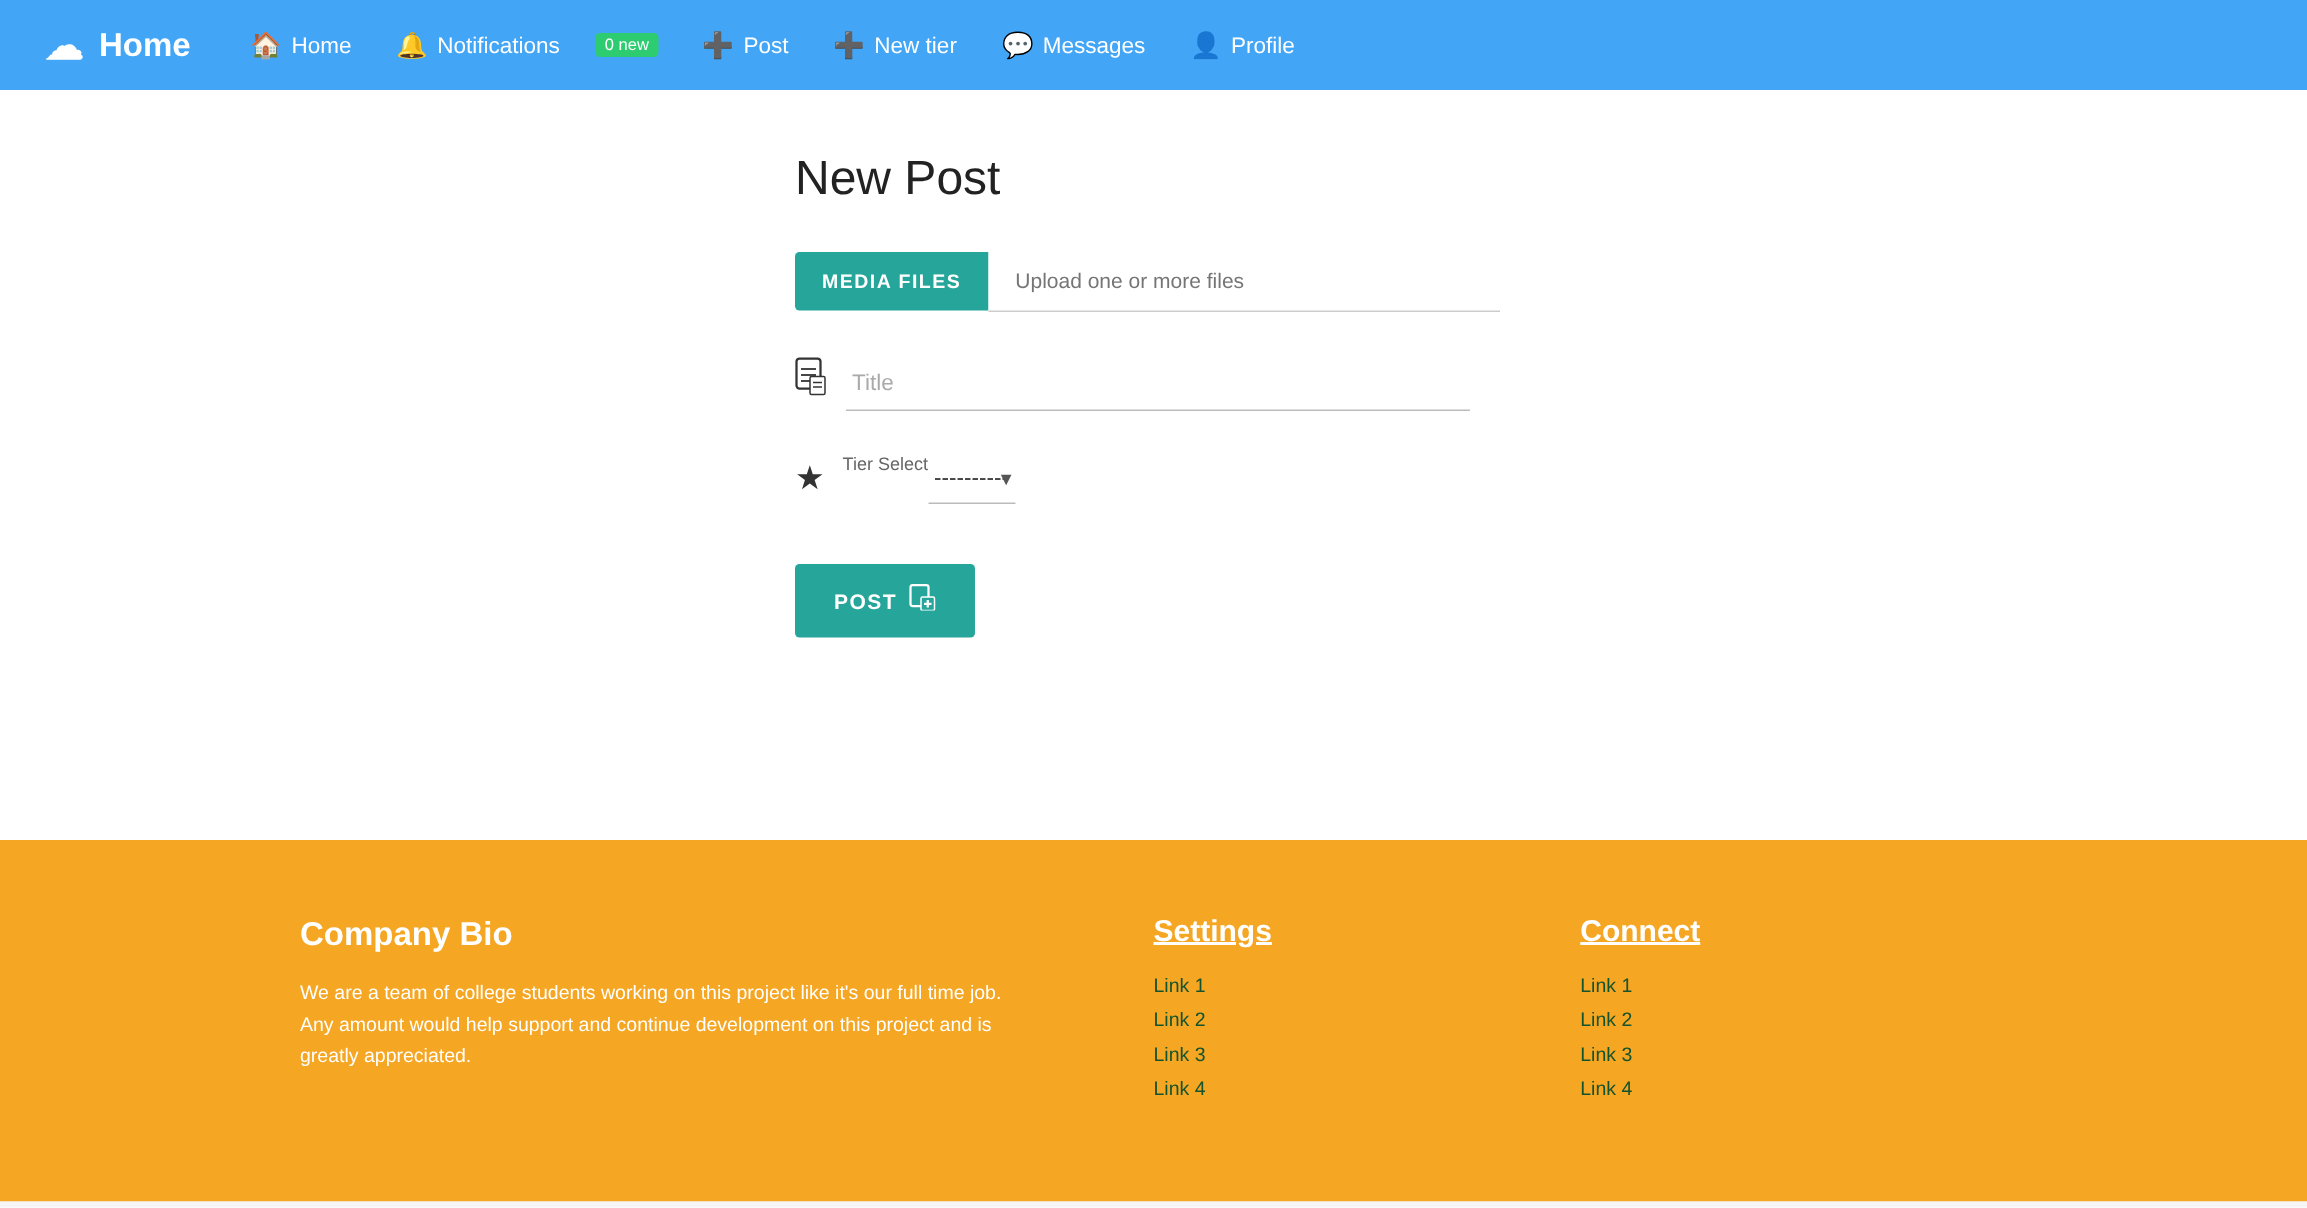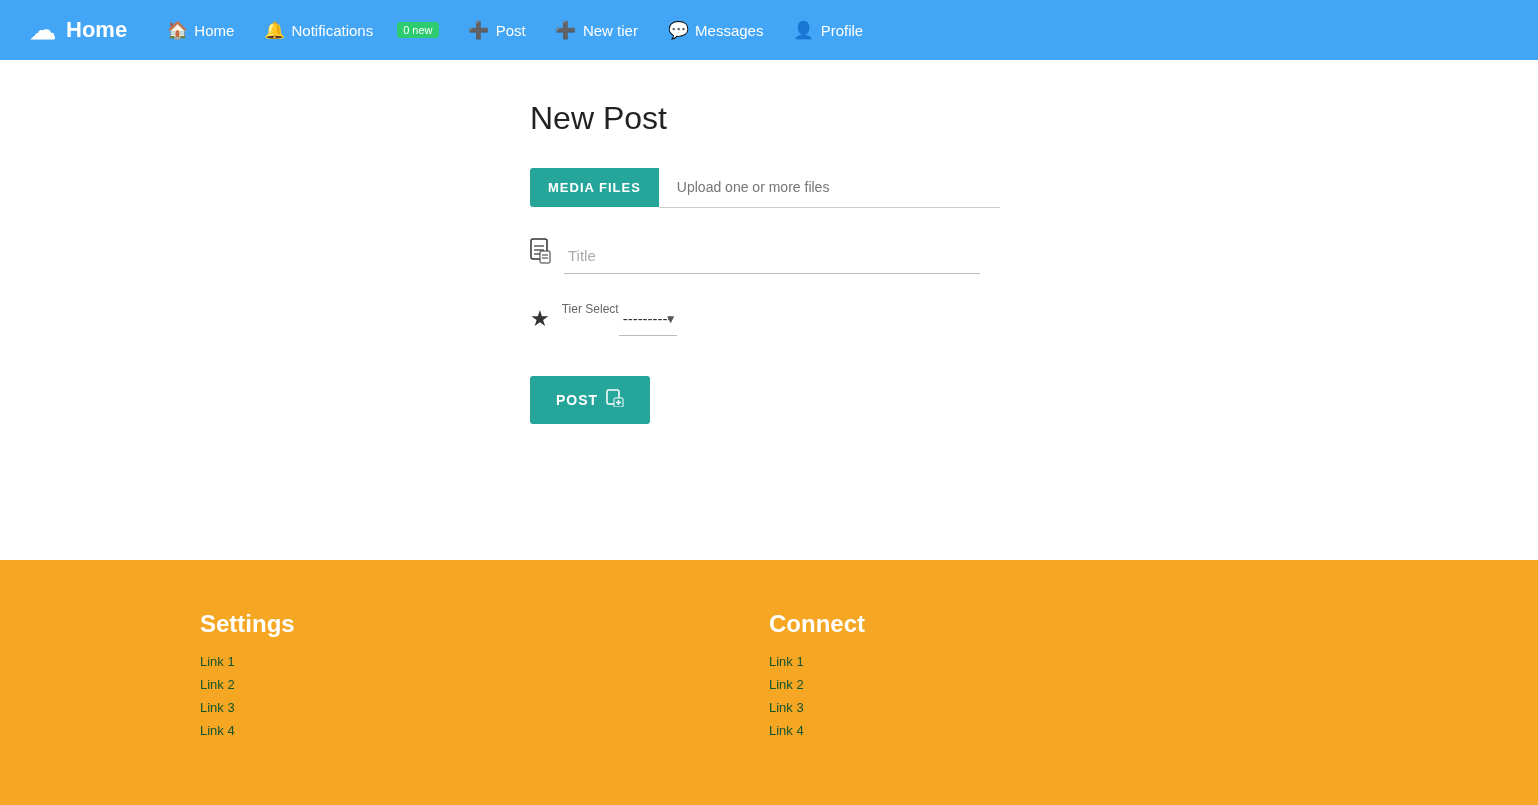--- a/index.html
+++ b/index.html
@@ -217,24 +217,25 @@
       font-size: 13px;
       line-height: 1.6;
       color: white;
       max-width: 480px;
     }
     .footer-section {
       flex: 1;
       color: white;
     }
     .footer-section h3 {
-      font-size: 24px;
+      font-size: 20px;
       font-weight: bold;
       margin-bottom: 16px;
       color: white;
+      text-decoration: underline;
     }
     .footer-link {
       display: block;
       color: #14532d;
       text-decoration: none;
       font-size: 13px;
       margin-bottom: 8px;
       cursor: pointer;
     }
   </style>
@@ -323,20 +324,24 @@
         <rect x="1" y="1" width="12" height="14" rx="1.5" fill="none" stroke="white" stroke-width="1.5"></rect>
         <rect x="8" y="9" width="9" height="9" rx="1" fill="#26a69a" stroke="white" stroke-width="1"></rect>
         <line x1="12.5" y1="11" x2="12.5" y2="16" stroke="white" stroke-width="1.5"></line>
         <line x1="10" y1="13.5" x2="15" y2="13.5" stroke="white" stroke-width="1.5"></line>
       </svg>
     </span>
   </button>
 </main>
 
 <footer class="footer">
+  <div class="footer-bio">
+    <h3>Company Bio</h3>
+    <p>We are a team of college students working on this project like it's our full time job. Any amount would help support and continue development on this project and is greatly appreciated.</p>
+  </div>
   <div class="footer-section">
     <h3>Settings</h3>
     <a class="footer-link">Link 1</a>
     <a class="footer-link">Link 2</a>
     <a class="footer-link">Link 3</a>
     <a class="footer-link">Link 4</a>
   </div>
   <div class="footer-section">
     <h3>Connect</h3>
     <a class="footer-link">Link 1</a>

